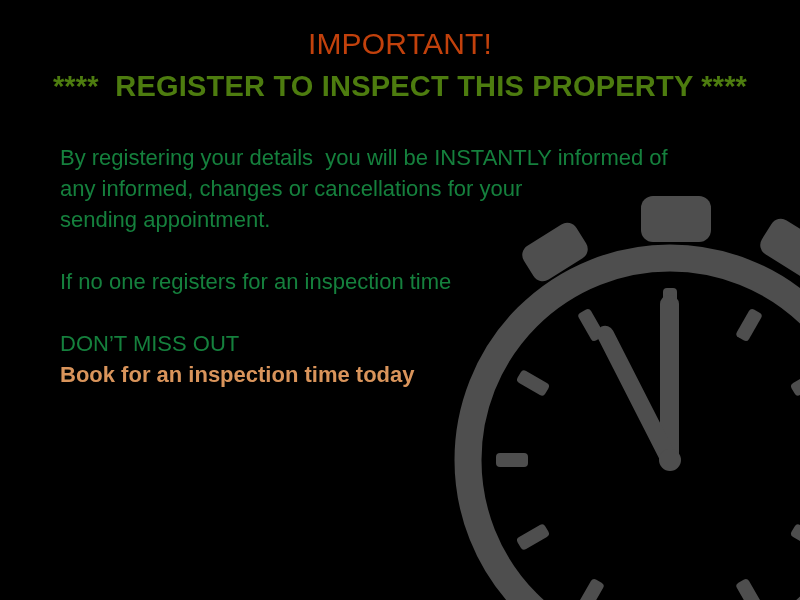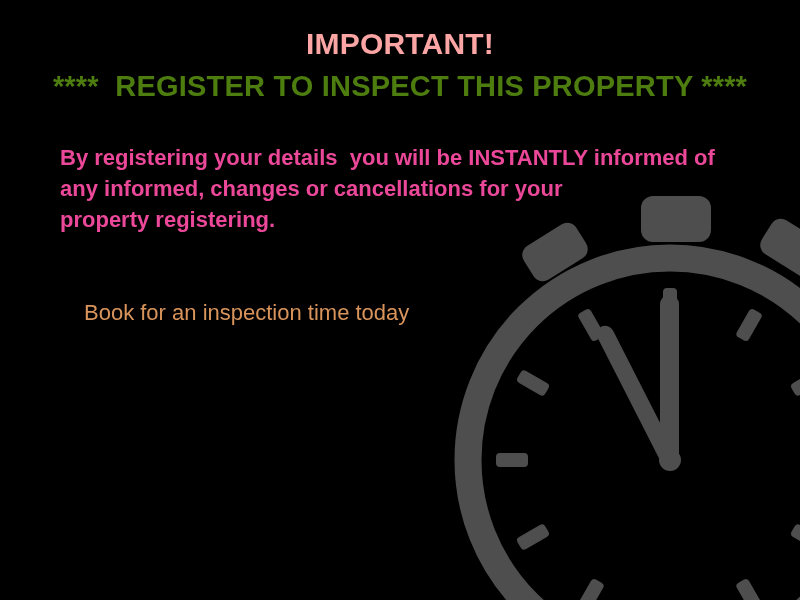--- a/index.html
+++ b/index.html
@@ -32,24 +32,24 @@
   .heading-block {
     position: absolute;
     left: 0;
     top: 24px;
     width: 800px;
     text-align: center;
     z-index: 4;
   }
   .title-line1 {
     font-size: 30px;
-    font-weight: 700;
+    font-weight: 400;
     line-height: 40px;
     letter-spacing: 0.2px;
-    color: #fca5a5;
+    color: #c2410c;
     white-space: pre;
   }
   .title-line2 {
     font-size: 29px;
     font-weight: 700;
     line-height: 44px;
     letter-spacing: 0.2px;
     color: #4d7c0f;
     white-space: pre;
   }
@@ -62,31 +62,30 @@
     width: 680px;
     z-index: 4;
   }
   .para {
     margin: 0;
     padding: 0;
   }
   .line {
     font-size: 22px;
     line-height: 31px;
-    color: #ec4899;
+    color: #15803d;
     white-space: pre;
-    font-weight: 700;
+    font-weight: 400;
   }
   .spacer {
     height: 31px;
   }
   .line.emph {
     color: #d9945b;
-    font-weight: 400;
-    margin-left: 24px;
+    font-weight: 700;
   }
 </style>
 </head>
 <body>
 
 <div id="slide">
 
   <svg id="clock-art" viewBox="0 0 800 600" xmlns="http://www.w3.org/2000/svg">
     <g fill="#4e4e4e">
 
@@ -124,29 +123,31 @@
   <div class="heading-block">
     <div class="title-line1">IMPORTANT!</div>
     <div class="title-line2">****  REGISTER TO INSPECT THIS PROPERTY ****</div>
   </div>
 
   <div class="body-block">
 
     <div class="para">
       <div class="line">By registering your details  you will be INSTANTLY informed of</div>
       <div class="line">any informed, changes or cancellations for your</div>
-      <div class="line">property registering.</div>
+      <div class="line">sending appointment.</div>
     </div>
 
     <div class="spacer"></div>
 
     <div class="para">
+      <div class="line">If no one registers for an inspection time</div>
     </div>
 
     <div class="spacer"></div>
 
     <div class="para">
+      <div class="line">DON’T MISS OUT</div>
       <div class="line emph">Book for an inspection time today</div>
     </div>
 
   </div>
 
 </div>
 
 </body></html>

